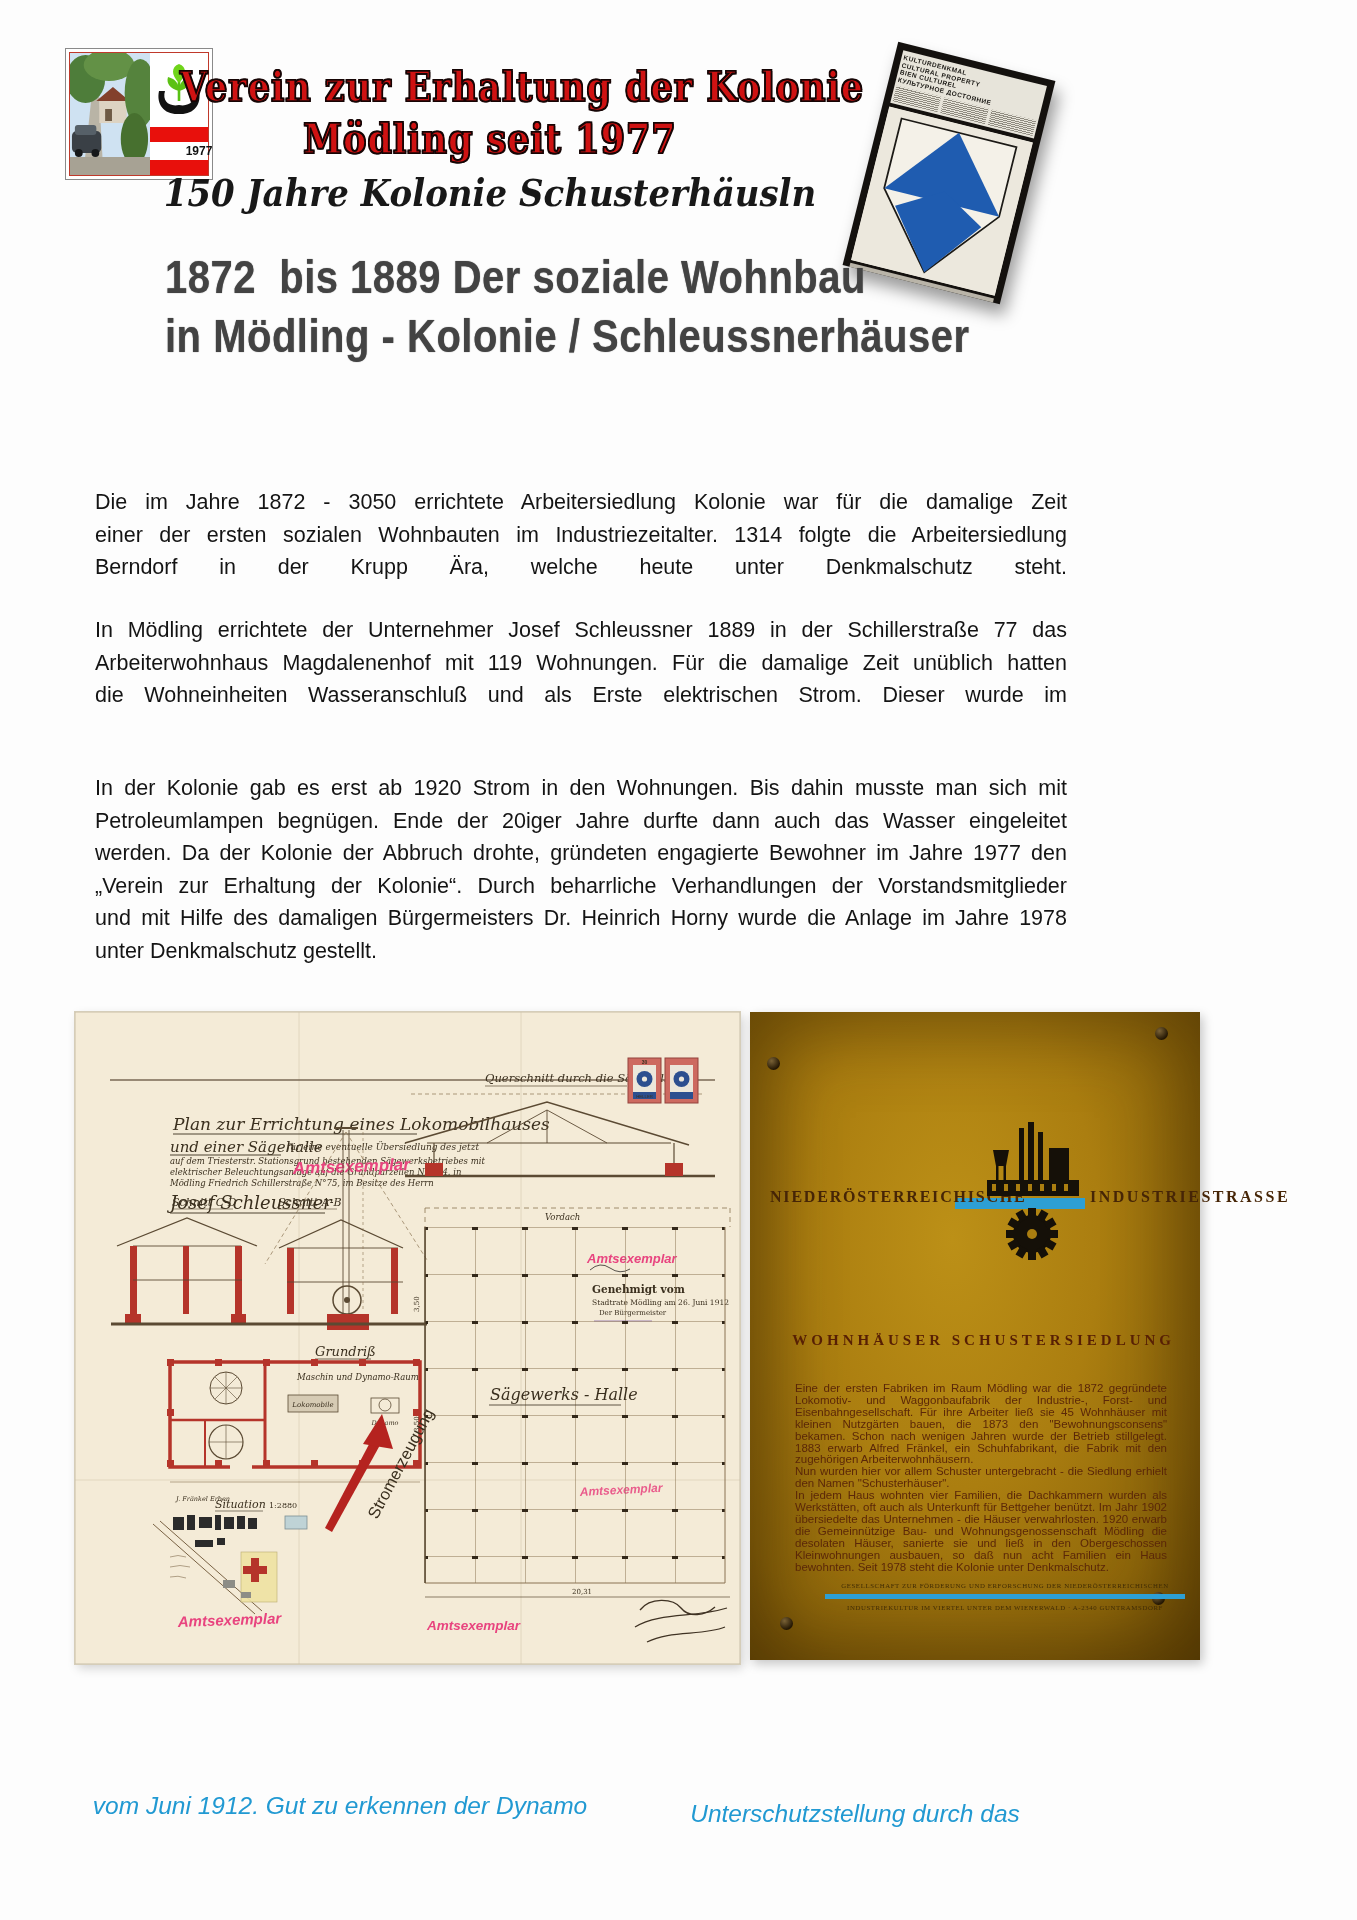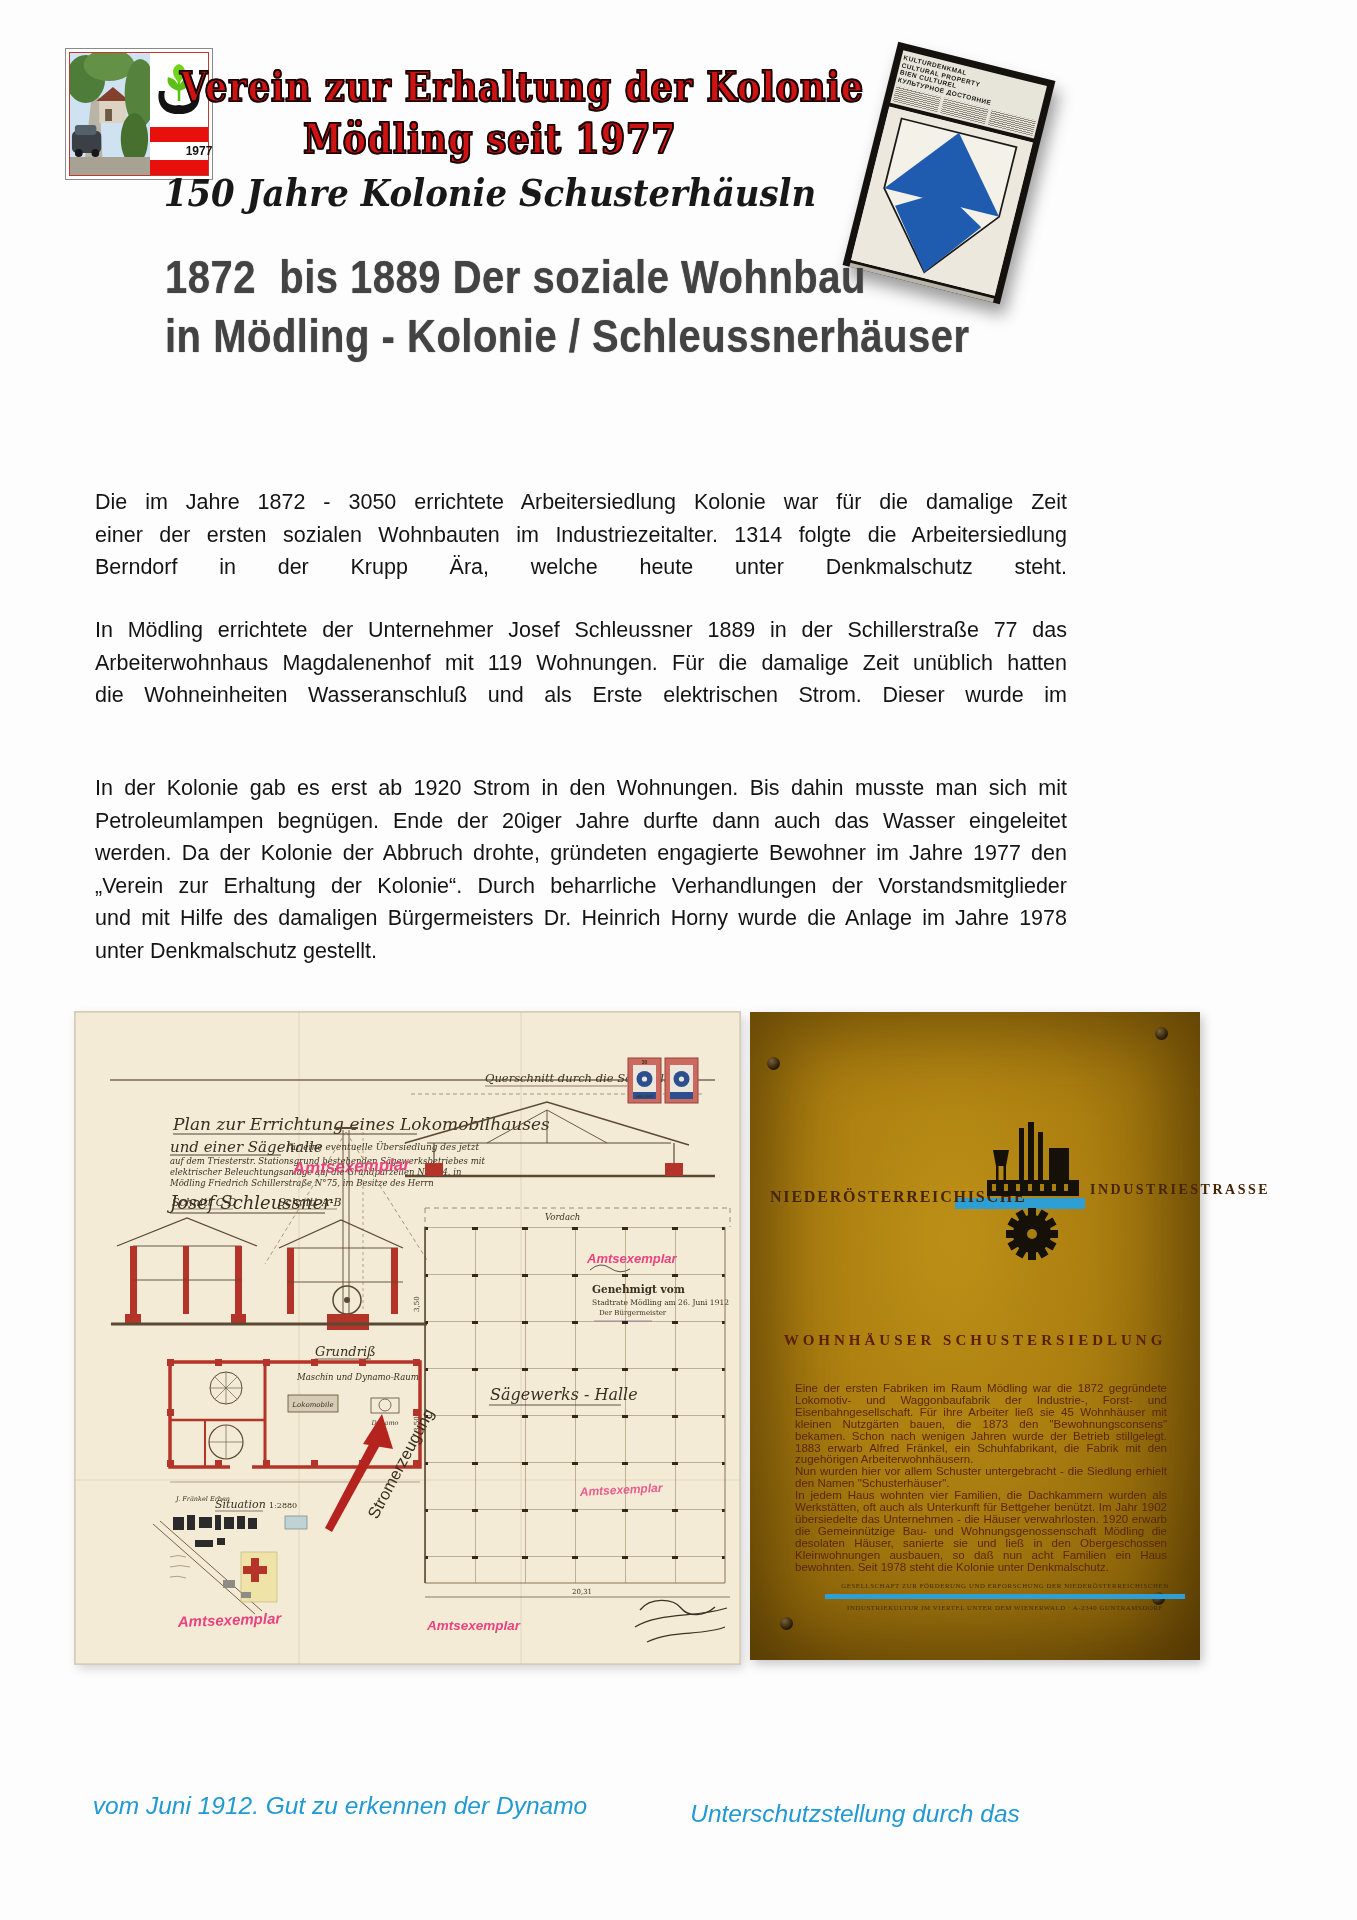--- a/index.html
+++ b/index.html
@@ -60,21 +60,21 @@
   .dsvg .stamp{font-family:"Liberation Sans",sans-serif;font-weight:bold;font-style:italic;fill:#e8447f;}
   .dsvg .sans{font-family:"Liberation Sans",sans-serif;}
 
   .fig-plaque{left:750px;top:1012px;width:450px;height:648px;
               background:radial-gradient(ellipse at 45% 35%, #bc9017 0%, #ab7e10 42%, #8d660a 76%, #6a4a05 100%);
               box-shadow:inset 0 0 70px 22px rgba(50,32,0,.45), 3px 4px 10px rgba(0,0,0,.22);}
   .screw{position:absolute;width:13px;height:13px;border-radius:50%;
          background:radial-gradient(circle at 35% 30%, #7a6236, #241703 70%);}
   .pl-org{position:absolute;font-family:"Liberation Serif",serif;color:#462506;font-weight:bold;white-space:nowrap;}
   .pl-bar{position:absolute;background:#2d9fd4;}
-  .pl-title{position:absolute;left:25px;width:400px;text-align:center;font-family:"Liberation Serif",serif;
+  .pl-title{position:absolute;left:25px;width:400px;text-align:right;font-family:"Liberation Serif",serif;
             font-size:15px;letter-spacing:4px;color:#571f04;font-weight:bold;white-space:nowrap;}
   .pl-body{position:absolute;left:45px;top:371px;width:372px;font-family:Liberation Sans, sans-serif;
            font-size:11.5px;line-height:11.9px;color:#5b2708;text-align:justify;}
   .pl-body p{margin:0;}
   .pl-foot{position:absolute;left:55px;width:400px;text-align:center;font-family:"Liberation Serif",serif;
            font-size:6.8px;letter-spacing:.6px;color:#402c05;white-space:nowrap;}
 
   
   .caption{font-style:italic;font-size:24.5px;line-height:40px;color:#2199d2;text-align:center;white-space:pre;}
   .cap-left{left:85px;top:1706px;width:510px;}
@@ -378,21 +378,21 @@
   </div>
 
   <div class="abs fig-plaque">
     <div class="screw" style="left:17px;top:45px"></div>
     <div class="screw" style="left:405px;top:15px"></div>
     <div class="screw" style="left:30px;top:605px"></div>
     <div class="screw" style="left:402px;top:580px"></div>
 
     <div class="pl-bar" style="left:205px;top:186px;width:130px;height:11px"></div>
     <div class="pl-org" style="left:20px;top:176px;font-size:16px;letter-spacing:1.8px">NIEDERÖSTERREICHISCHE</div>
-    <div class="pl-org" style="left:340px;top:170px;font-size:14px;letter-spacing:2.5px">INDUSTRIESTRASSE</div>
+    <div class="pl-org" style="left:340px;top:176px;font-size:16px;letter-spacing:2.5px">INDUSTRIESTRASSE</div>
 
     <div class="abs" style="left:225px;top:110px;width:115px;height:140px">
       <svg viewBox="0 0 115 140" width="115" height="140">
         <g fill="#151008">
           <polygon points="18,28 34,28 31,44 21,44"></polygon>
           <rect x="21" y="44" width="2.5" height="14"></rect>
             <rect x="28.5" y="44" width="2.5" height="14"></rect>
           <rect x="44" y="6" width="5" height="52"></rect>
             <rect x="53" y="0" width="6" height="58"></rect>
             <rect x="63" y="10" width="5" height="48"></rect>

